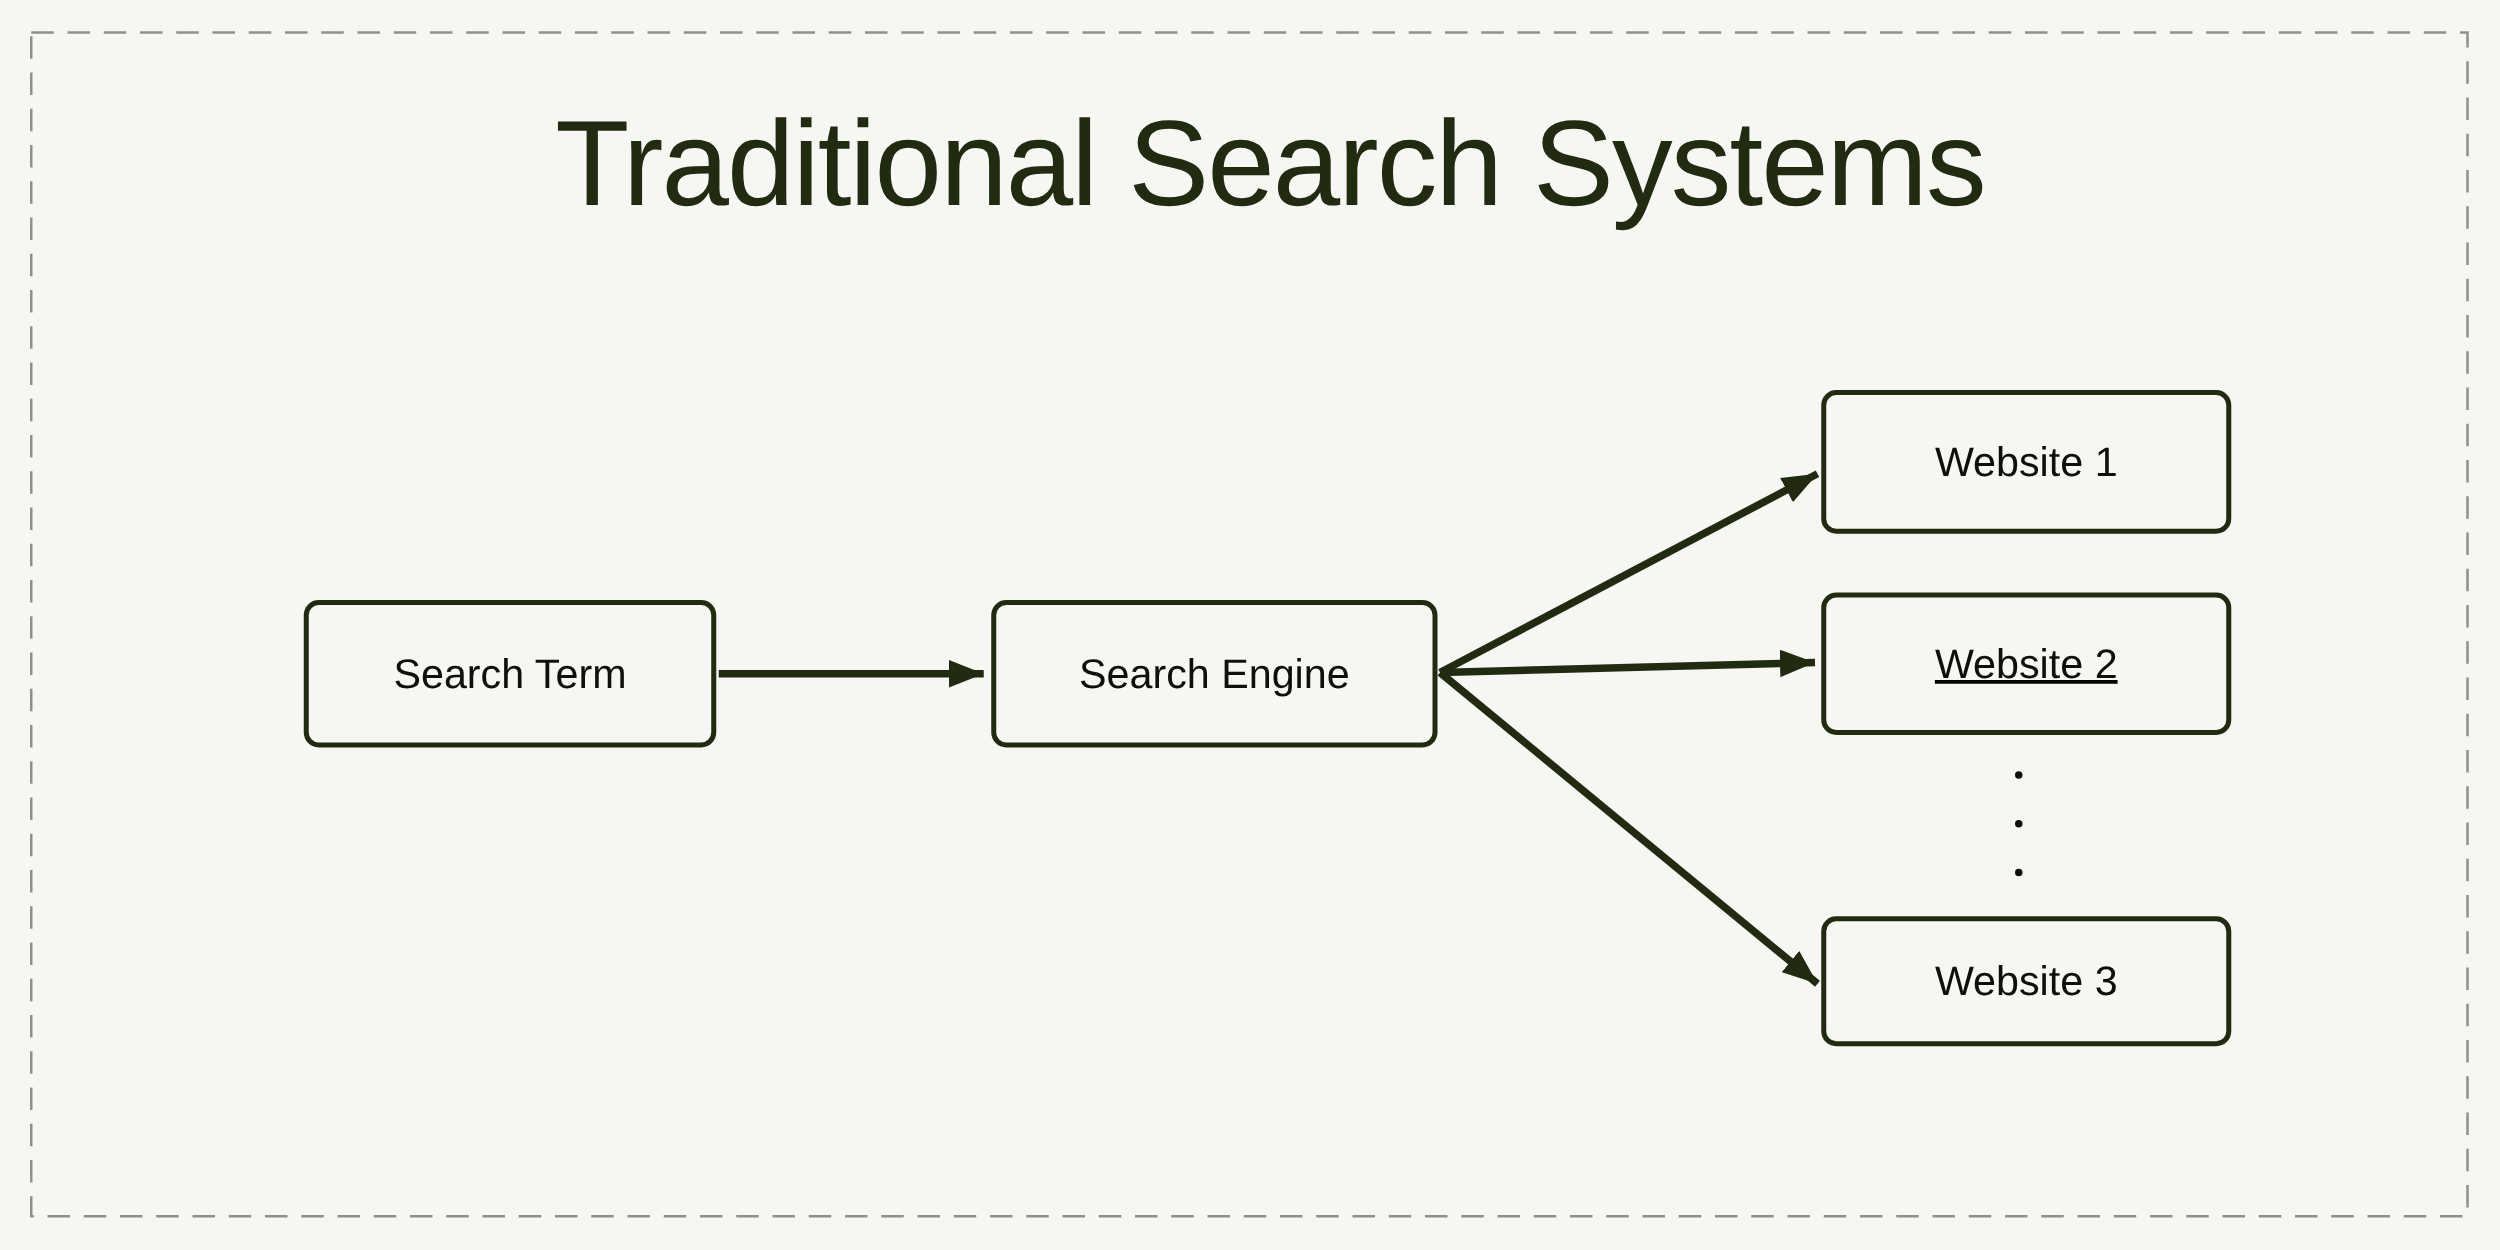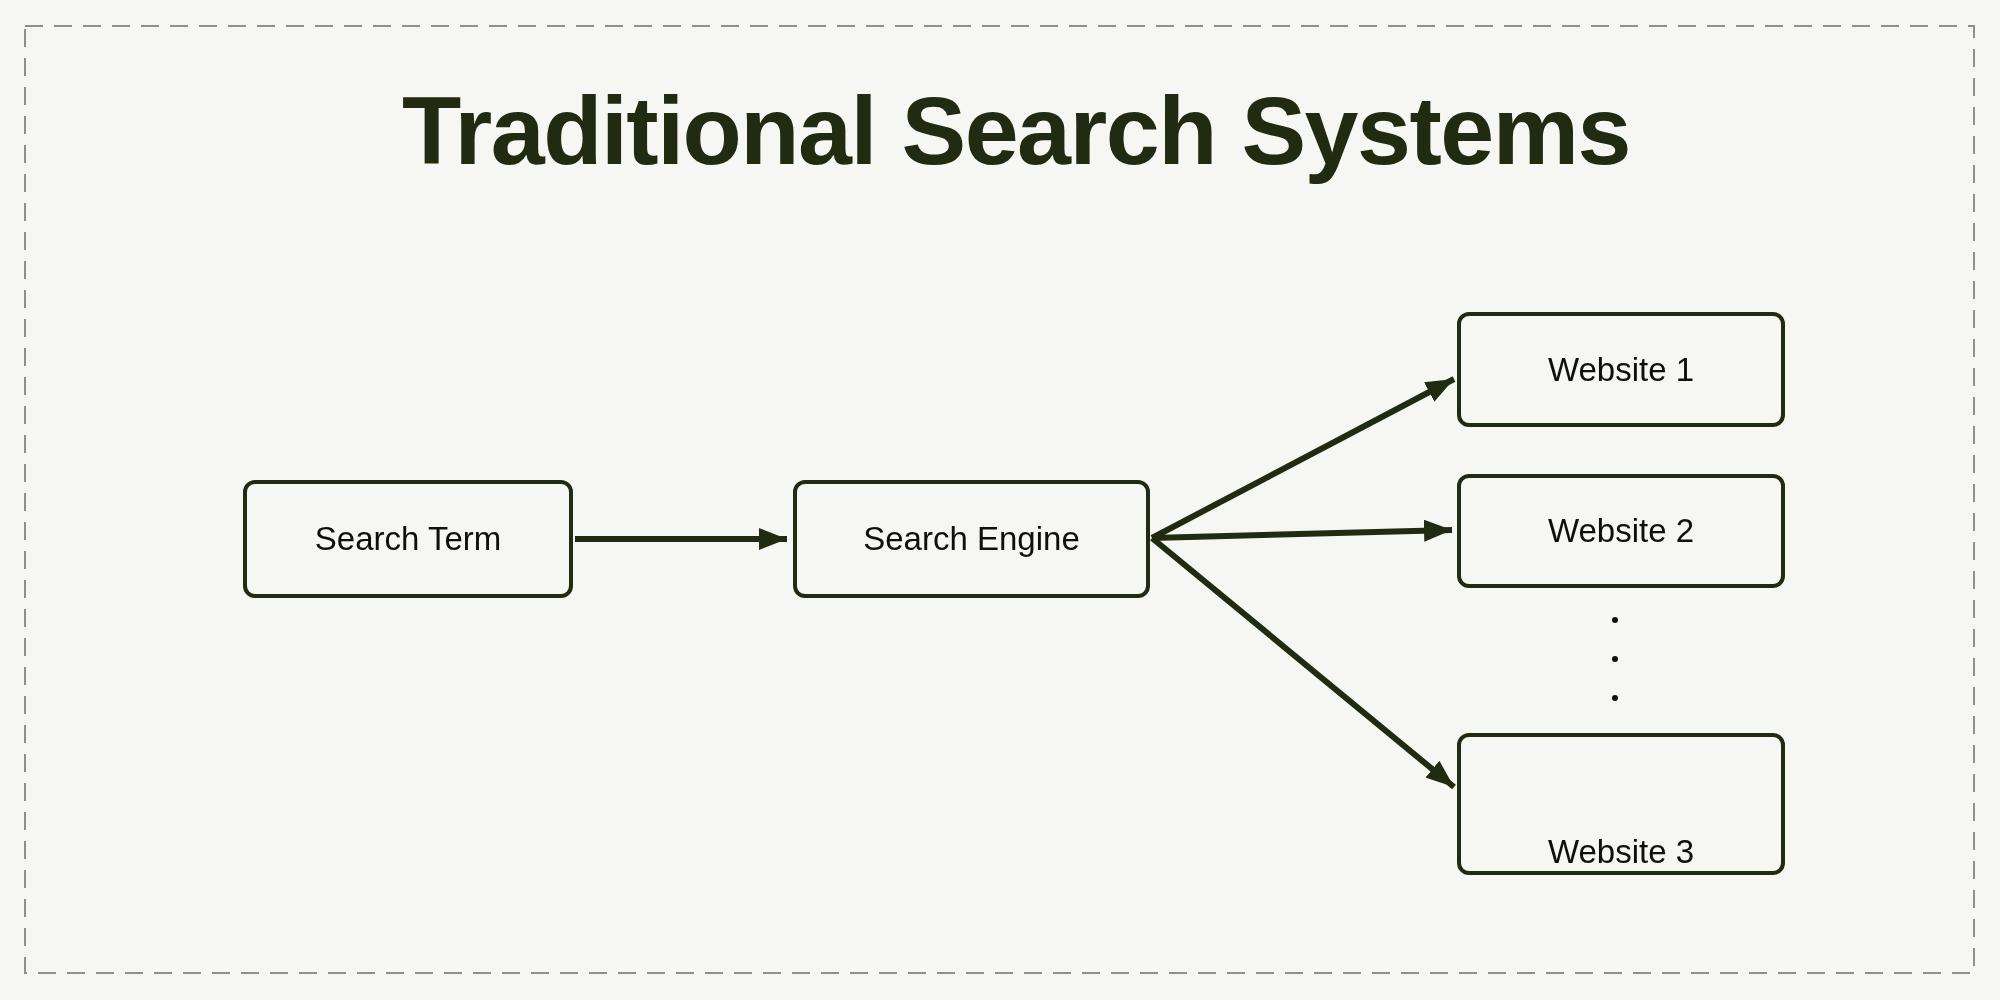--- a/index.html
+++ b/index.html
@@ -44,21 +44,21 @@
   .head { fill: var(--ink); }
   .dot  { fill: var(--node-text); }
   .title {
     position: absolute;
     left: 0;
     right: 0;
     top: 70px;
     margin: 0;
     text-align: center;
     font-size: 97px;
-    font-weight: 700;
+    font-weight: 400;
     letter-spacing: -1.5px;
     color: var(--ink);
     line-height: 1.25;
     padding-left: 32px;
   }
   .node {
     position: absolute;
     border: 4px solid var(--ink);
     border-radius: 12px;
     background: var(--bg);
@@ -68,22 +68,22 @@
   }
   .node-label {
     font-size: 33px;
     font-weight: 400;
     color: var(--node-text);
     white-space: nowrap;
   }
   .node.search-term   { left: 243px;  top: 480px; width: 330px; height: 118px; }
   .node.search-engine { left: 793px;  top: 480px; width: 357px; height: 118px; }
   .node.website-1     { left: 1457px; top: 312px; width: 328px; height: 115px; }
-  .node.website-2     { left: 1457px; top: 474px; width: 328px; height: 114px; }
-  .node.website-3     { left: 1457px; top: 733px; width: 328px; height: 142px; align-items: flex-end; }
+  .node.website-2     { left: 1457px; top: 474px; width: 328px; height: 114px; text-decoration: underline; }
+  .node.website-3     { left: 1457px; top: 733px; width: 328px; height: 104px; }
 </style>
 </head>
 <body>
 
 <div class="canvas">
 
   <svg class="layer" viewBox="0 0 2000 1000">
     <defs>
       <marker id="ah" viewBox="0 0 14 11" refX="14" refY="5.5" markerUnits="userSpaceOnUse" markerWidth="28" markerHeight="22" orient="auto">
         <path class="head" d="M0,0 L14,5.5 L0,11 Z"></path>

